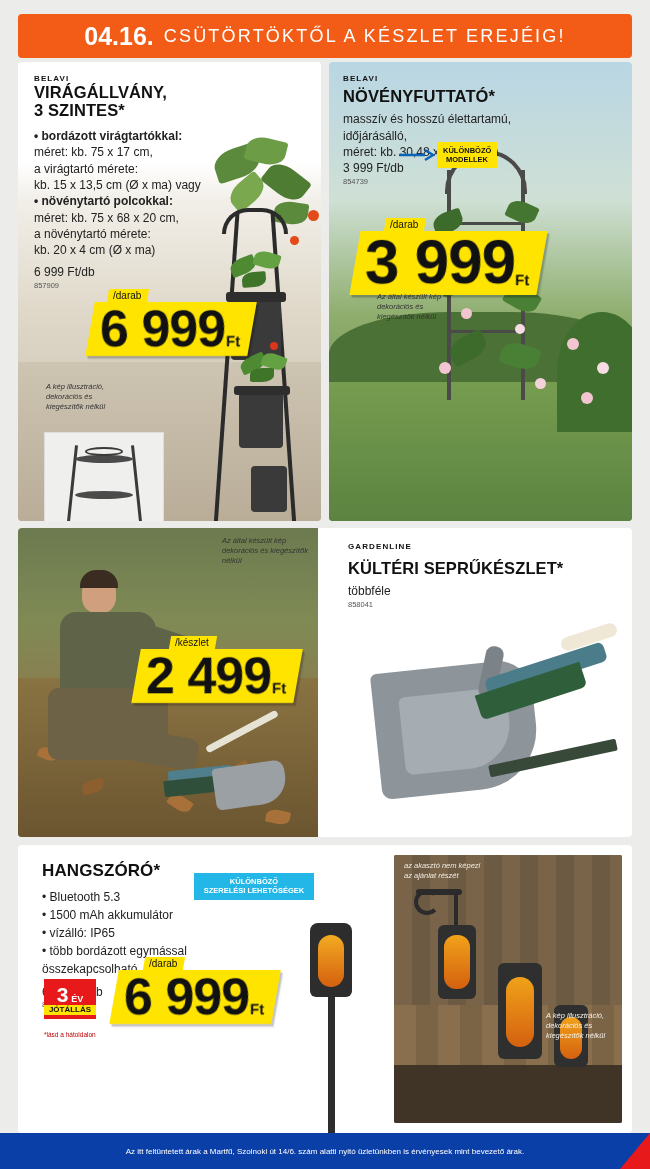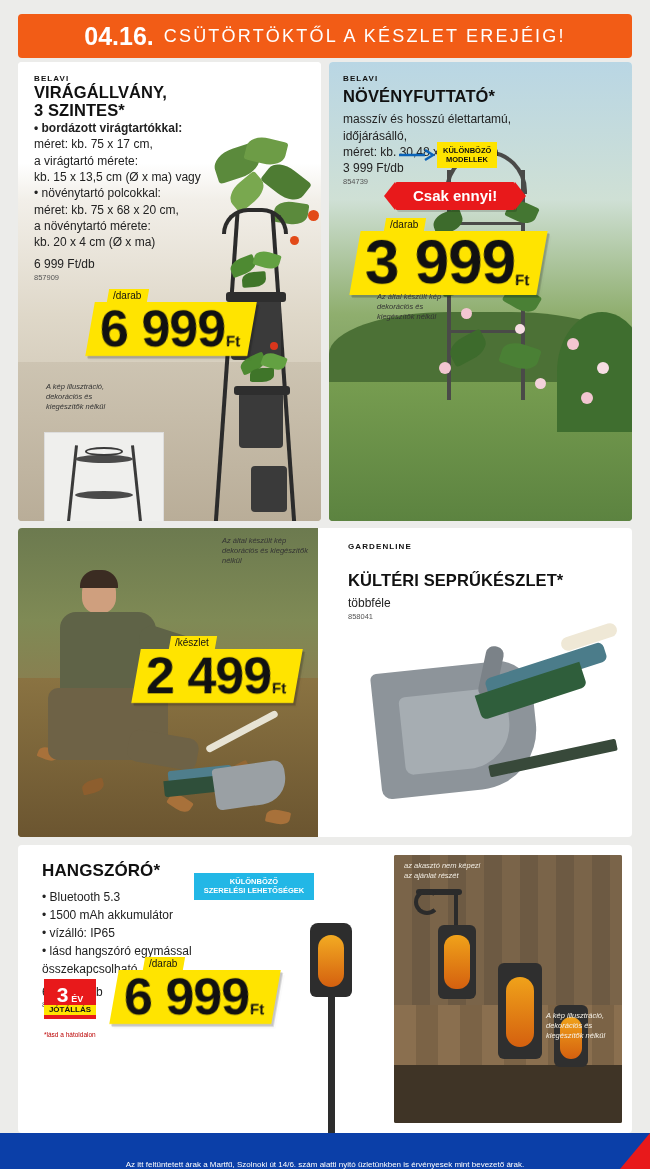--- a/index.html
+++ b/index.html
@@ -90,21 +90,21 @@
   .warranty {
     position: absolute; background: #e8191b; color:#fff; width: 52px; height: 40px;
     display:flex; flex-direction: column; align-items:center; justify-content:center; line-height:1;
   }
   .warranty .y { font-size: 21px; font-weight: bold; }
   .warranty .ev { font-size: 9px; font-weight: bold; }
   .warranty .jot { background:#ffe400; color:#111; font-size: 8px; font-weight:bold; width:100%; text-align:center; padding:1px 0; }
 
   .footer {
     position: absolute; left: 0; bottom: 0; width: 650px; height: 36px; background: #0b3fa8;
-    display:flex; align-items:flex-end; justify-content:center;
+    display:flex; align-items:center; justify-content:center;
   }
   .footer span { color: #fff; font-size: 8px; }
   .footer .corner { position:absolute; right:0; bottom:0; width:0; height:0;
     border-bottom: 36px solid #e8191b; border-left: 30px solid transparent; }
 
   
   .scene { position:absolute; inset:0; }
   .sky2 { position:absolute; left:0; top:0; width:100%; height:100%;
           background: linear-gradient(#b9d6e4 0%, #cfe0d5 30%, #8fae6e 55%, #6e8f52 80%, #5d7d46 100%); }
 
@@ -166,26 +166,26 @@
       <div class="leafy" style="left:222px;top:294px;width:26px;height:15px;background:#4e8a32;transform:rotate(-24deg);"></div>
       <div class="leafy" style="left:244px;top:292px;width:24px;height:15px;background:#63a142;transform:rotate(20deg);"></div>
       <div class="leafy" style="left:232px;top:306px;width:24px;height:14px;background:#3f7529;"></div>
       <div style="position:absolute;left:252px;top:280px;width:8px;height:8px;border-radius:50%;background:#d9361c;"></div>
     </div>
 
     <div style="position:absolute;left:16px;top:12px;width:180px;">
       <div class="brand">BELAVI</div>
       <div class="title" style="white-space:pre-line;">VIRÁGÁLLVÁNY,
 3 SZINTES*</div>
-      <div class="desc" style="margin-top:0;">
+      <div class="desc" style="margin-top:8px;">
         <span class="bullet" style="font-weight:bold;">• bordázott virágtartókkal:</span>
         <span class="bullet">méret: kb. 75 x 17 cm,</span>
         <span class="bullet">a virágtartó mérete:</span>
         <span class="bullet">kb. 15 x 13,5 cm (Ø x ma) vagy</span>
-        <span class="bullet" style="font-weight:normal;">• növénytartó polcokkal:</span>
+        <span class="bullet" style="font-weight:bold;">• növénytartó polcokkal:</span>
         <span class="bullet">méret: kb. 75 x 68 x 20 cm,</span>
         <span class="bullet">a növénytartó mérete:</span>
         <span class="bullet">kb. 20 x 4 cm (Ø x ma)</span>
       </div>
       <div class="desc" style="margin-top:6px;">6 999 Ft/db</div>
       <div class="artnum">857909</div>
     </div>
 
     <div class="price-wrap" style="left:72px;top:223px;">
       <div class="per-lbl" style="margin-left:18px;"><span>/darab</span></div>
@@ -259,21 +259,20 @@
     <div style="position:absolute;left:108px;top:80px;">
       <div class="yellow-tag" style="white-space:pre-line;width:60px;">KÜLÖNBÖZŐ
 MODELLEK</div>
     </div>
     <div style="position:absolute;left:70px;top:86px;">
       <svg width="36" height="14" viewBox="0 0 36 14">
           <path d="M0 7 L26 7 M26 2 L34 7 L26 12" stroke="#0b63b8" stroke-width="2.4" fill="none"></path>
         </svg>
     </div>
 
-    <div class="csak-ennyi" style="left:66px;top:120px;">Csak ennyi!</div>
 
     <div class="price-wrap" style="left:26px;top:152px;">
       <div class="per-lbl" style="margin-left:30px;"><span>/darab</span></div>
       <div class="price-box big price-shadow" style="margin-top:-1px;">
         <div class="num">3 999</div>
         <div class="cur">Ft</div>
       </div>
     </div>
 
     <div class="illus" style="position:absolute;left:48px;top:230px;white-space:pre-line;">Az által készült kép
@@ -309,21 +308,21 @@
 
       <div style="position:absolute;left:196px;top:236px;width:72px;height:42px;background:#9aa0a4;border-radius:4px 10px 26px 6px;transform:rotate(-8deg);"></div>
     </div>
 
     <div style="position:absolute;left:204px;top:8px;width:94px;" class="illus" style2="">Az által készült kép
 dekorációs és
 kiegészítők nélkül</div>
 
     <div style="position:absolute;left:330px;top:14px;width:250px;">
       <div class="brand">GARDENLINE</div>
-      <div class="title" style="margin-top:20px;">KÜLTÉRI SEPRŰKÉSZLET*</div>
+      <div class="title" style="margin-top:8px;">KÜLTÉRI SEPRŰKÉSZLET*</div>
       <div class="desc" style="margin-top:6px;">
         <span class="bullet">többféle</span>
       </div>
       <div class="artnum">858041</div>
     </div>
 
     <div style="position:absolute;left:340px;top:60px;width:270px;height:230px;">
       <div style="position:absolute;left:18px;top:78px;width:160px;height:126px;background:#8d949a;border-radius:6px 34px 60px 10px;transform:rotate(-6deg);"></div>
       <div style="position:absolute;left:44px;top:104px;width:108px;height:78px;background:#a6adb2;border-radius:6px 26px 44px 8px;transform:rotate(-6deg);"></div>
       <div style="position:absolute;left:124px;top:58px;width:18px;height:52px;background:#7b8288;border-radius:8px;transform:rotate(12deg);"></div>
@@ -376,21 +375,21 @@
       <div style="position:absolute;left:22px;top:12px;width:26px;height:52px;background:linear-gradient(#f3ab22,#d4600f);border-radius:13px;"></div>
       <div style="position:absolute;left:32px;top:74px;width:7px;height:136px;background:#2d2d2d;"></div>
     </div>
 
     <div style="position:absolute;left:24px;top:16px;width:180px;">
       <div class="title" style="font-size:17px;">HANGSZÓRÓ*</div>
       <div class="desc" style="margin-top:8px;line-height:1.5;">
         <span class="bullet">• Bluetooth 5.3</span>
         <span class="bullet">• 1500 mAh akkumulátor</span>
         <span class="bullet">• vízálló: IP65</span>
-        <span class="bullet">• lásd hangszóró egymással</span>
+        <span class="bullet">• több bordázott egymással</span>
         <span class="bullet">összekapcsolható</span>
       </div>
       <div class="desc" style="margin-top:6px;">6 999 Ft/db</div>
       <div class="artnum">857527</div>
     </div>
 
     <div class="blue-badge" style="left:176px;top:28px;width:120px;white-space:pre-line;">KÜLÖNBÖZŐ
 SZERELÉSI LEHETŐSÉGEK</div>
 
     <div class="warranty" style="left:26px;top:134px;">

